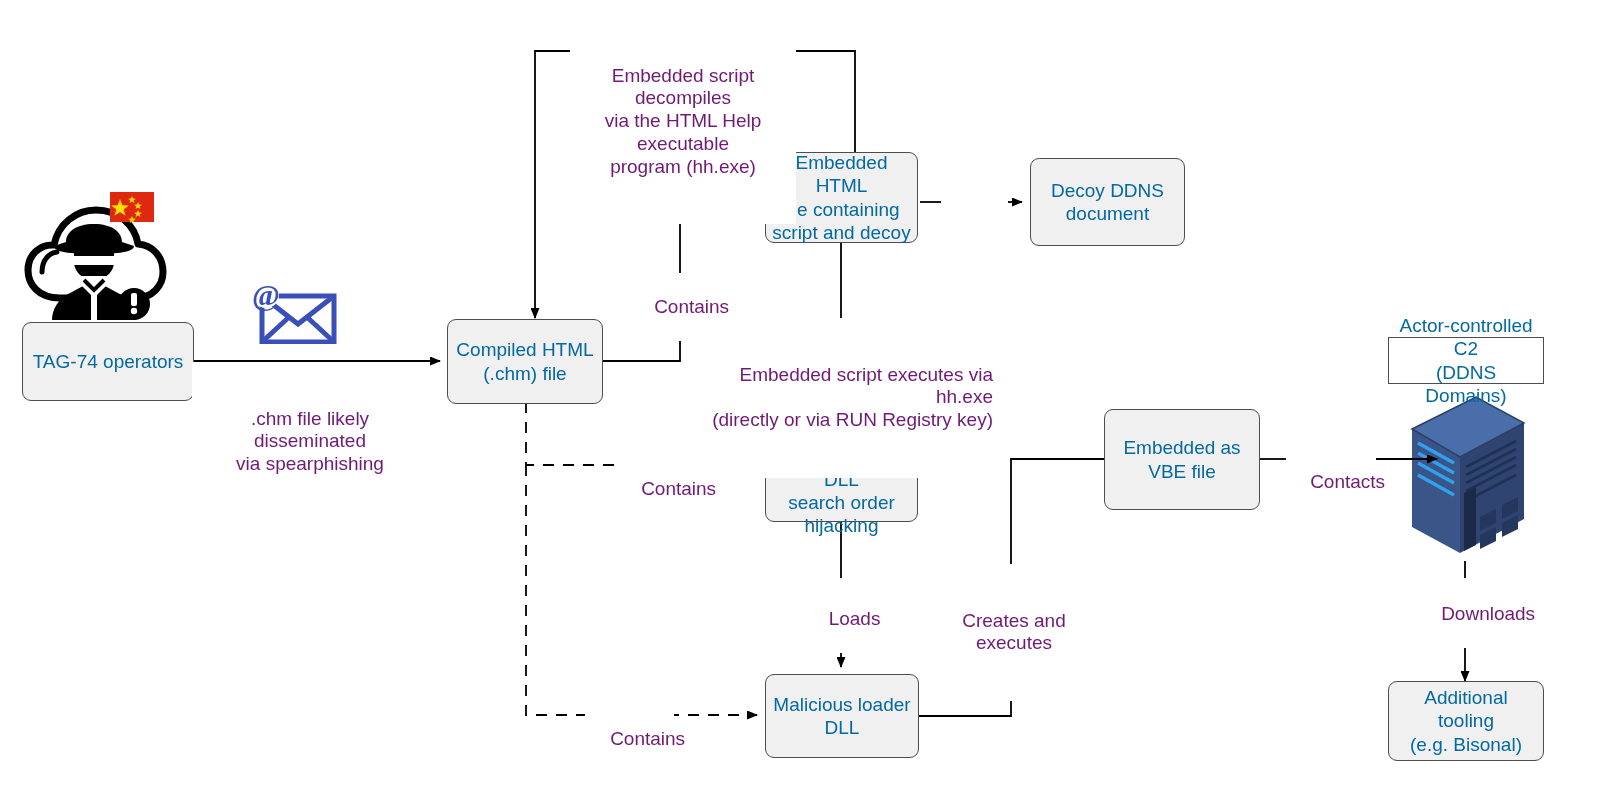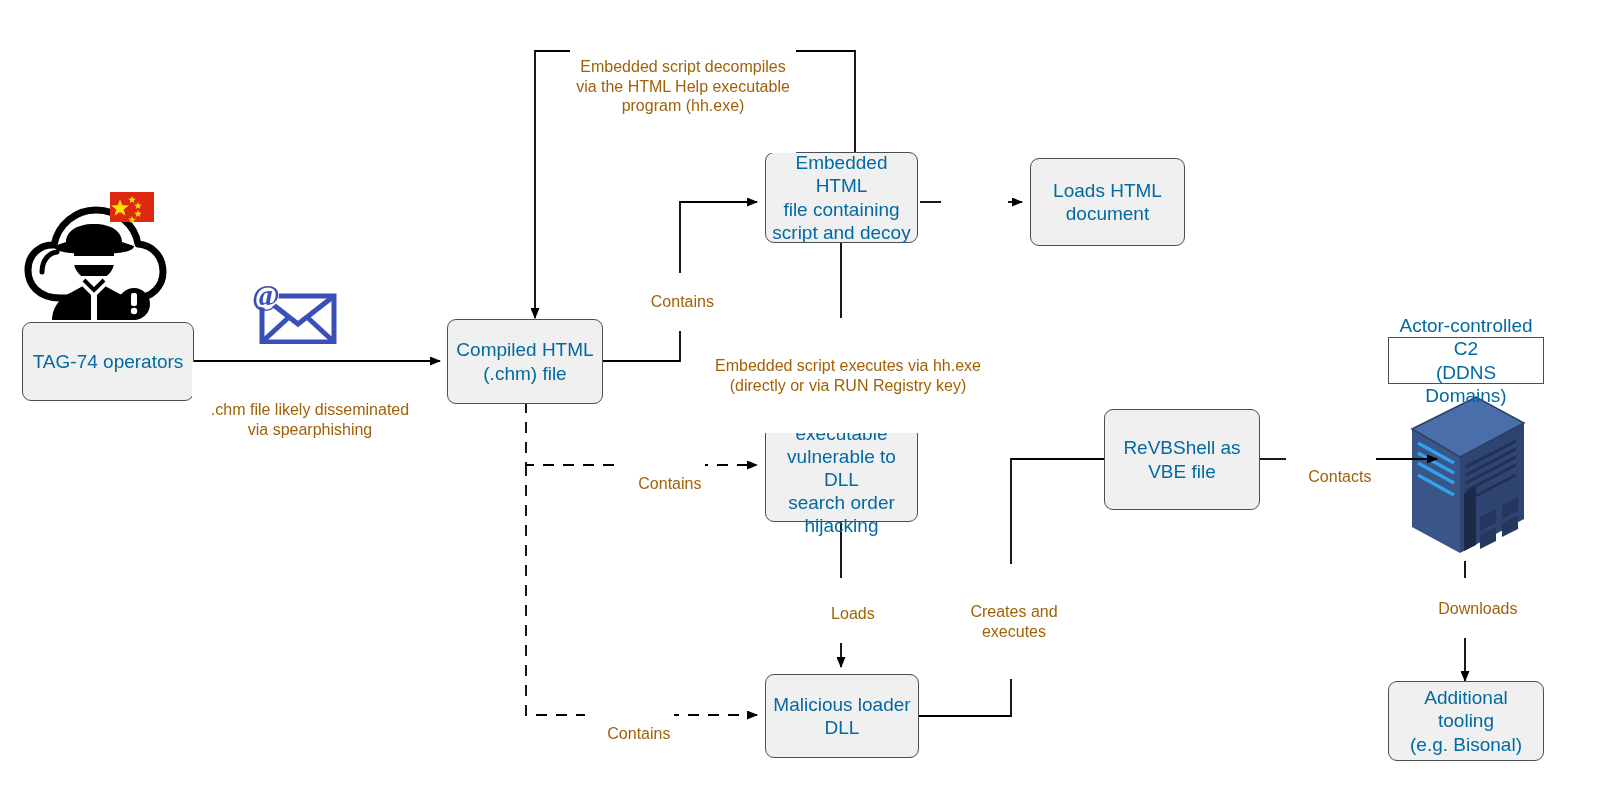--- a/index.html
+++ b/index.html
@@ -3,21 +3,21 @@
 <meta charset="utf-8">
 <style>
   html,body{margin:0;padding:0;background:#ffffff;}
   body{font-family:"Liberation Sans",sans-serif;color:#000;}
   #stage{position:relative;width:1600px;height:798px;overflow:hidden;background:#fff;}
   svg.layer{position:absolute;left:0;top:0;width:1600px;height:798px;}
   .node{position:absolute;box-sizing:border-box;background:#f0f0f0;border:1.4px solid #4d4d4d;
         border-radius:9px;display:flex;align-items:center;justify-content:center;text-align:center;
         font-size:19px;line-height:1.22;color:#0369a1;padding:2px 6px;}
   .node.sharp{border-radius:0;border:1.4px solid #4d4d4d;background:#ffffff;}
-  .edge-label{position:absolute;font-size:16px;line-height:1.2;color:#a16207;text-align:center;
+  .edge-label{position:absolute;font-size:19px;line-height:1.2;color:#701a75;text-align:center;
         background:#fff;padding:0 3px;white-space:pre;}
   .icon-wrap{position:absolute;}
 </style>
 </head>
 <body>
 
 <div id="stage">
 
   <div class="icon-wrap" style="left:18px;top:180px;width:150px;height:140px;">
     <svg width="150" height="140" viewBox="0 0 150 140">
@@ -155,39 +155,39 @@
 (.chm) file</span>
   </div>
 
   <div class="node" style="left:765px;top:152px;width:153px;height:91px;">
     <span style="white-space:pre-line;">Embedded HTML
 file containing
 script and decoy</span>
   </div>
 
   <div class="node" style="left:1030px;top:158px;width:155px;height:88px;">
-    <span style="white-space:pre-line;">Loads HTML
+    <span style="white-space:pre-line;">Decoy DDNS
 document</span>
   </div>
 
   <div class="node" style="left:765px;top:414px;width:153px;height:108px;">
     <span style="white-space:pre-line;">Legitimate
 executable
 vulnerable to DLL
 search order
 hijacking</span>
   </div>
 
   <div class="node" style="left:765px;top:674px;width:154px;height:84px;">
     <span style="white-space:pre-line;">Malicious loader
 DLL</span>
   </div>
 
   <div class="node" style="left:1104px;top:409px;width:156px;height:101px;">
-    <span style="white-space:pre-line;">ReVBShell as
+    <span style="white-space:pre-line;">Embedded as
 VBE file</span>
   </div>
 
   <div class="node sharp" style="left:1388px;top:337px;width:156px;height:47px;">
     <span style="white-space:pre-line;">Actor-controlled C2
 (DDNS Domains)</span>
   </div>
 
   <div class="node" style="left:1388px;top:681px;width:156px;height:80px;">
     <span style="white-space:pre-line;">Additional tooling
@@ -203,21 +203,21 @@
     <span style="white-space:pre-line;display:block;">Embedded script decompiles
 via the HTML Help executable
 program (hh.exe)</span>
   </div>
 
   <div class="edge-label" style="left:630px;top:273px;width:74px;">
     <span>Contains</span>
   </div>
 
 
-  <div class="edge-label" style="left:700px;top:318px;width:290px;">
+  <div class="edge-label" style="left:700px;top:318px;width:290px;text-align:right;">
     <span style="white-space:pre-line;display:block;">Embedded script executes via hh.exe
 (directly or via RUN Registry key)</span>
   </div>
 
   <div class="edge-label" style="left:617px;top:455px;width:82px;">
     <span>Contains</span>
   </div>
 
   <div class="edge-label" style="left:586px;top:705px;width:82px;">
     <span>Contains</span>

